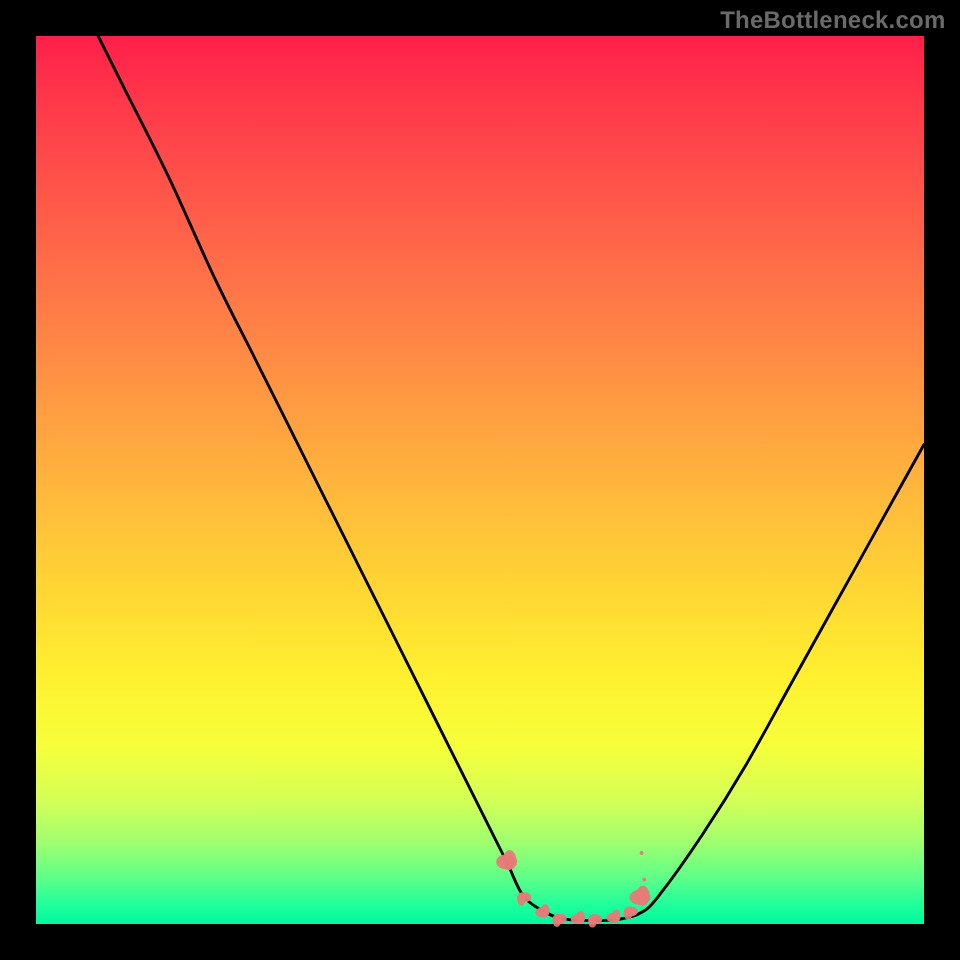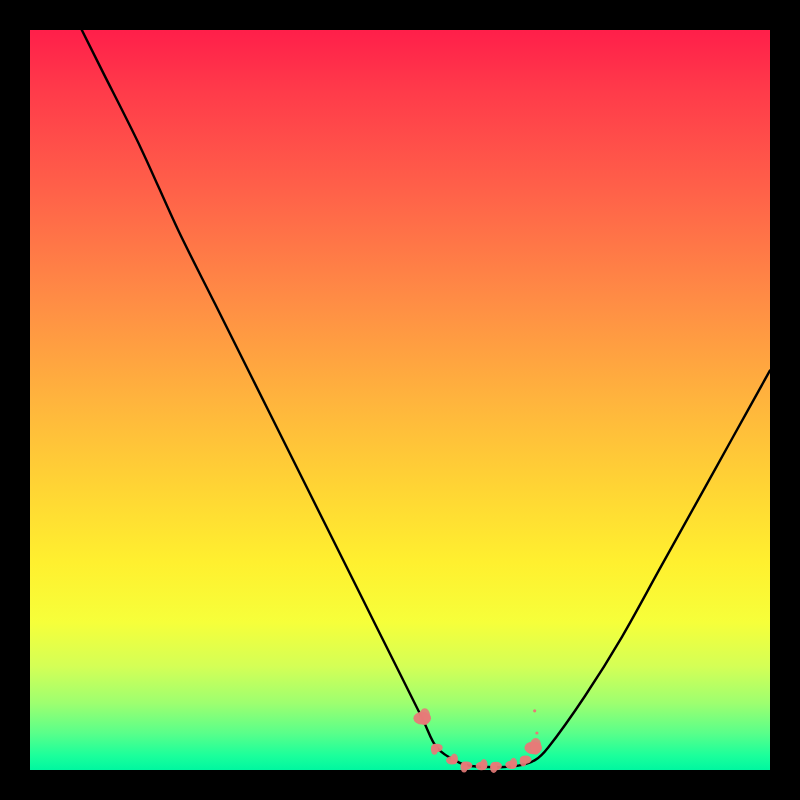--- a/index.html
+++ b/index.html
@@ -55,20 +55,21 @@
     color: #6a6a6a;
     font-weight: 700;
     font-size: 20px;
     letter-spacing: 0.2px;
   }
 </style>
 </head>
 <body>
 
 <div class="stage">
+  <div class="watermark">TheBottleneck.com</div>
 
   <div class="plot">
     <svg viewBox="0 0 740 740">
       <path id="curve-path" fill="none" stroke="#000000" stroke-width="2.4" stroke-linecap="round" stroke-linejoin="round" d="M 51.8 0.0 C 55.5 7.4, 64.1 24.7, 74.0 44.4 C 83.9 64.1, 98.7 92.5, 111.0 118.4 C 123.3 144.3, 135.7 173.9, 148.0 199.8 C 160.3 225.7, 172.7 249.1, 185.0 273.8 C 197.3 298.5, 209.7 323.1, 222.0 347.8 C 234.3 372.5, 246.7 397.1, 259.0 421.8 C 271.3 446.5, 283.7 471.1, 296.0 495.8 C 308.3 520.5, 320.7 545.1, 333.0 569.8 C 345.3 594.5, 360.1 624.1, 370.0 643.8 C 379.9 663.5, 386.0 675.9, 392.2 688.2 C 398.4 700.5, 400.8 710.4, 407.0 717.8 C 413.2 725.2, 423.0 729.5, 429.2 732.6 C 435.4 735.7, 439.1 735.6, 444.0 736.3 C 448.9 737.0, 453.9 736.9, 458.8 737.0 C 463.7 737.2, 468.7 737.3, 473.6 737.0 C 478.5 736.8, 483.5 736.5, 488.4 735.6 C 493.3 734.6, 498.3 734.1, 503.2 731.1 C 508.1 728.2, 509.4 728.7, 518.0 717.8 C 526.6 706.9, 542.7 684.5, 555.0 666.0 C 567.3 647.5, 579.7 627.8, 592.0 606.8 C 604.3 585.8, 616.7 562.4, 629.0 540.2 C 641.3 518.0, 653.7 495.8, 666.0 473.6 C 678.3 451.4, 690.7 429.2, 703.0 407.0 C 715.3 384.8, 733.8 351.5, 740.0 340.4"></path>
       <g id="marker-group">
           <g>
             <ellipse cx="392.20000000000005" cy="688.2" rx="8.8" ry="6.4" fill="#e77a78" opacity="0.95"></ellipse>
             <ellipse cx="394.70000000000005" cy="686.7" rx="5.6" ry="8.4" fill="#e77a78" opacity="0.9"></ellipse>
           </g>
           <g>

